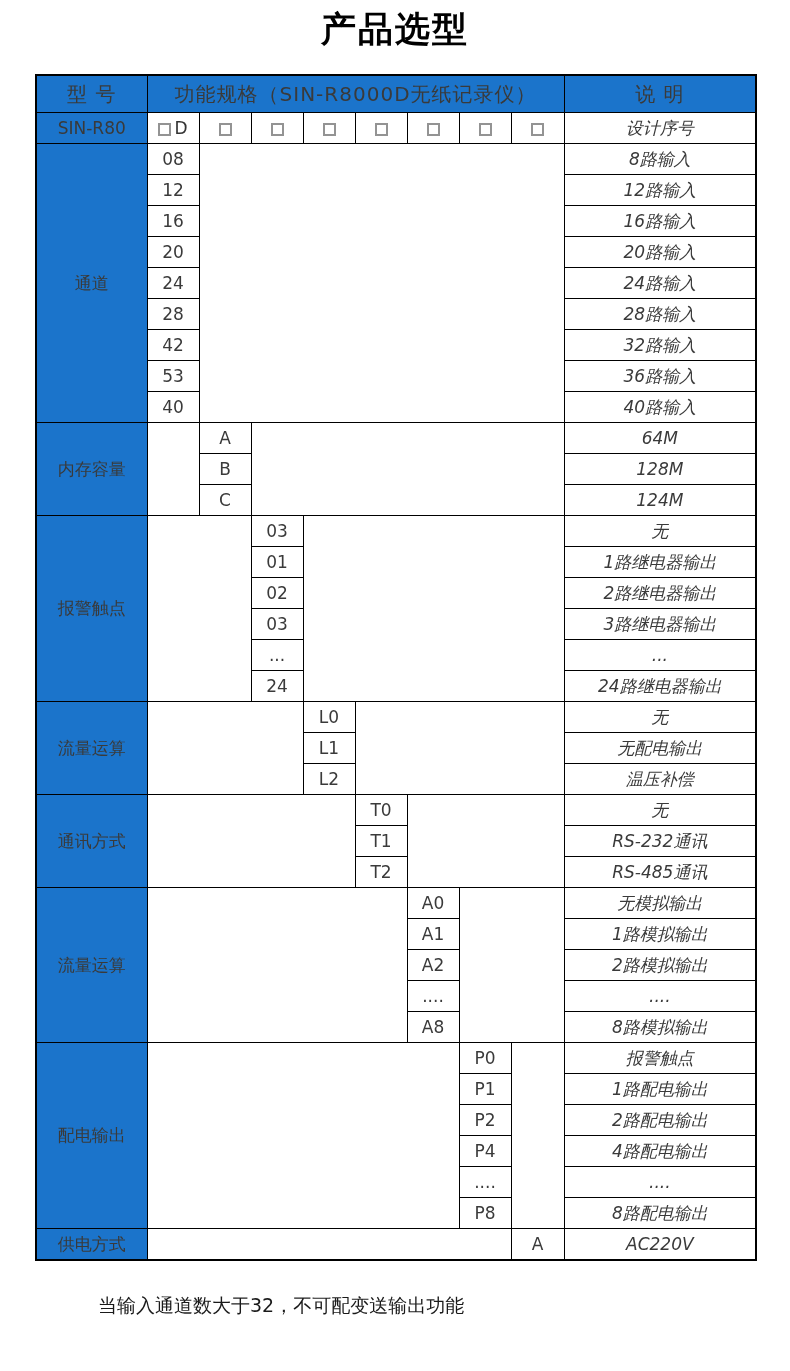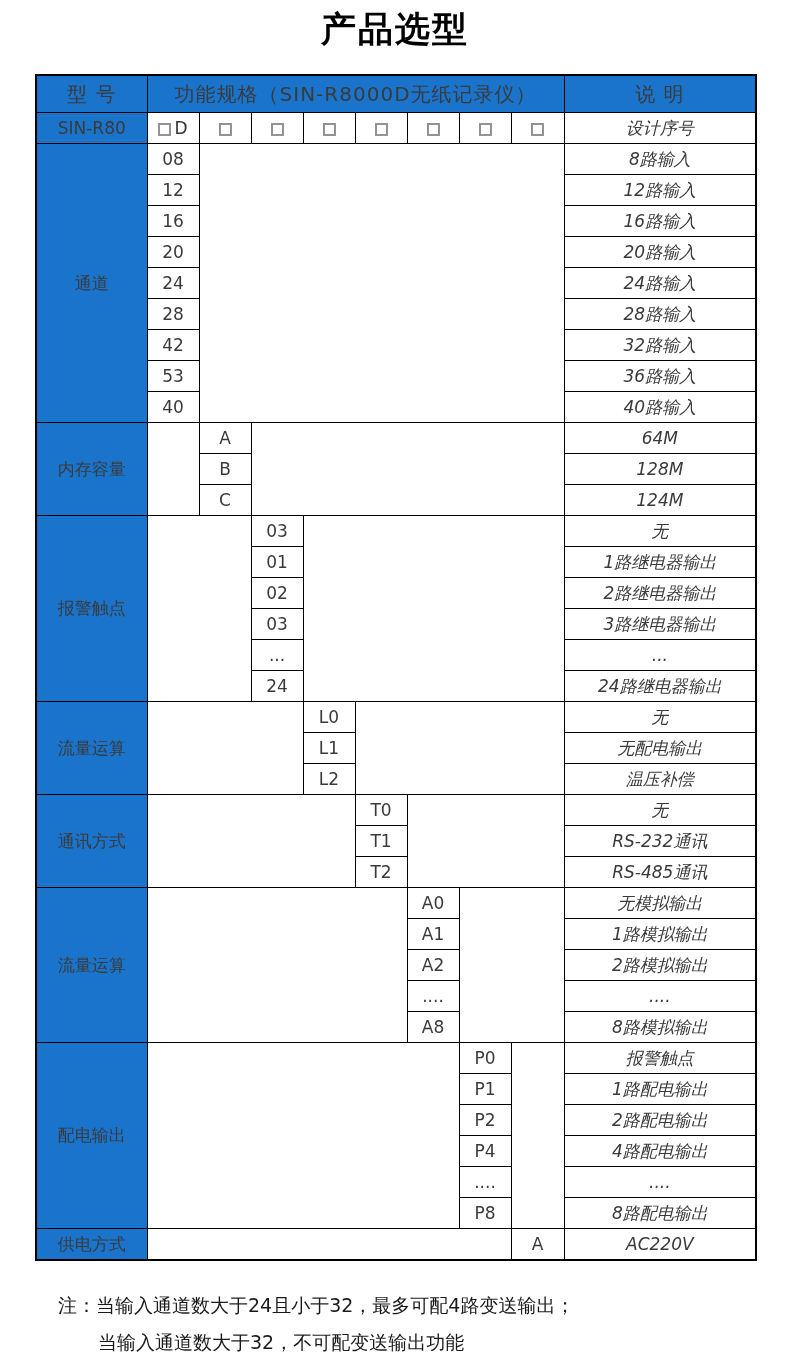--- a/index.html
+++ b/index.html
@@ -250,15 +250,14 @@
   <tr>
     <td class="blue">供电方式</td>
     <td colspan="7"></td>
     <td class="code">A</td>
     <td class="desc">AC220V</td>
   </tr>
 </tbody>
   </table>
 
 <div class="note">
-  <div><span>注：</span><span>当输入通道数大于24且小于32，最多可配4路变送输出；</span></div>
   <div class="indent"><span>当输入通道数大于32，不可配变送输出功能</span></div>
 </div>
 
 </body></html>

